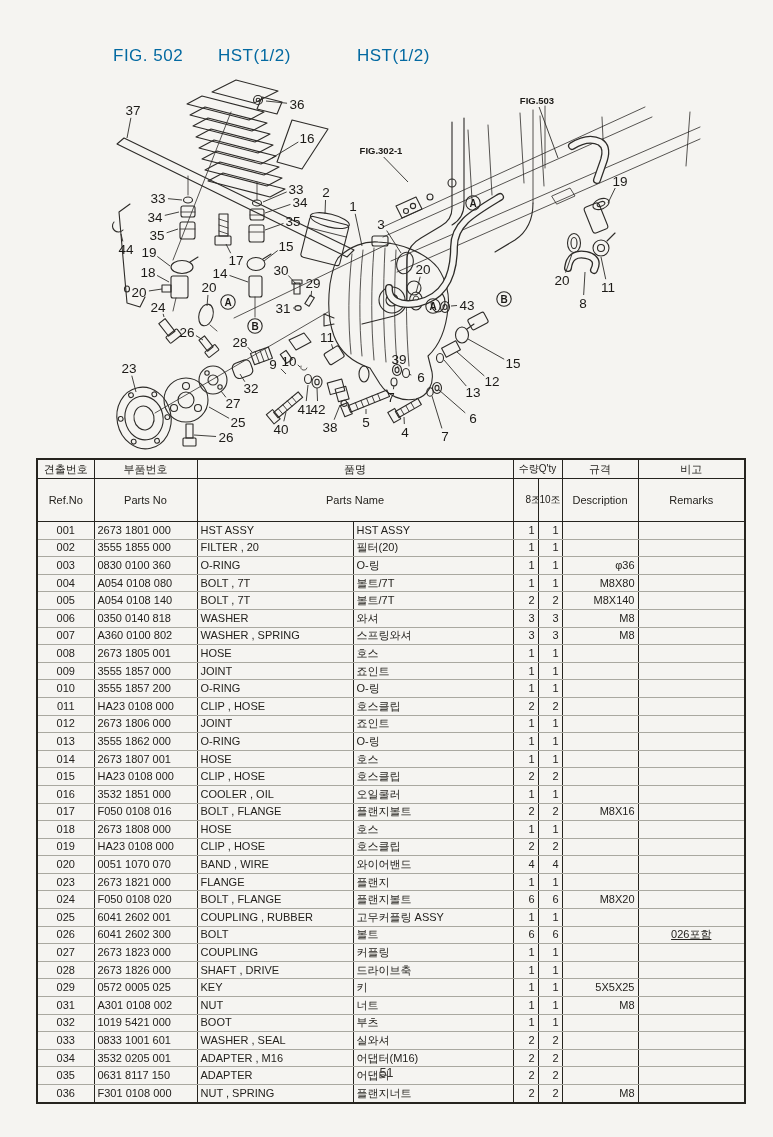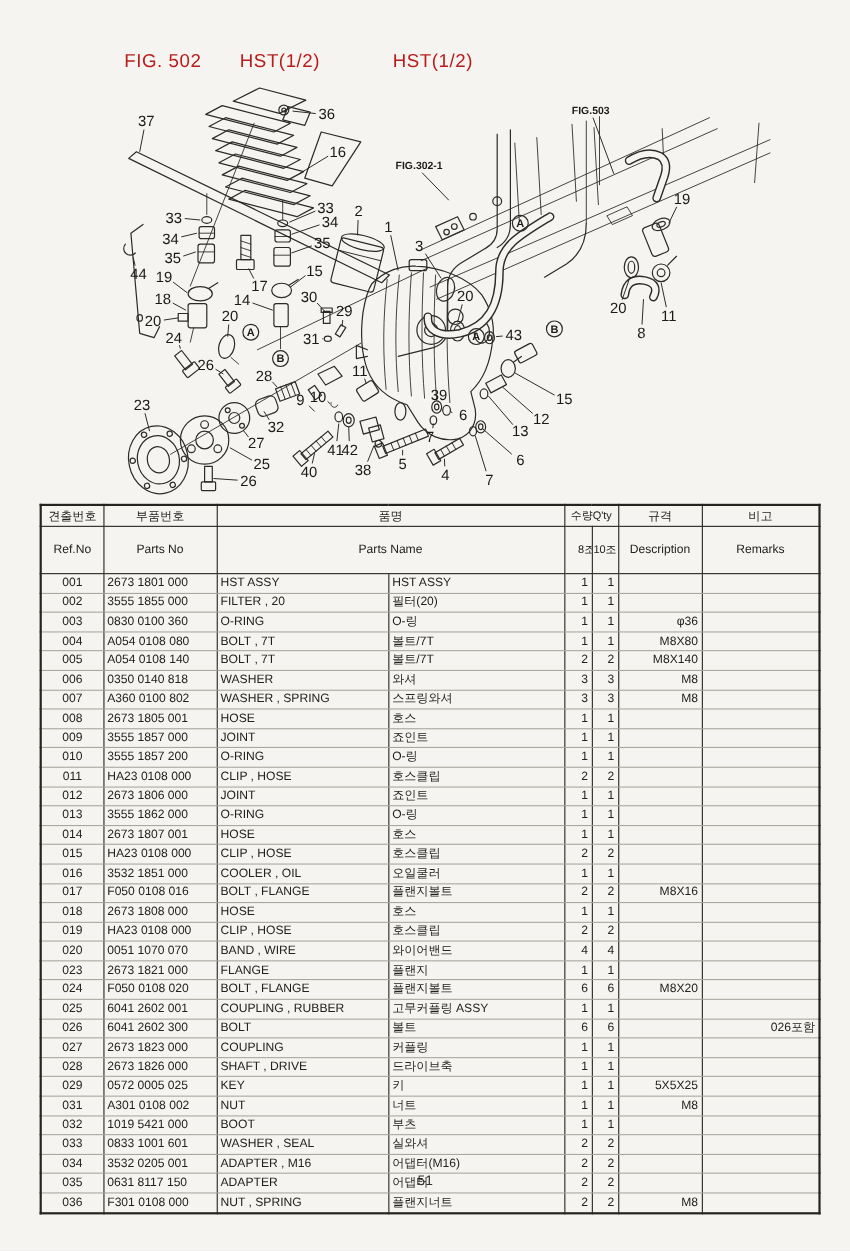--- a/index.html
+++ b/index.html
@@ -1,21 +1,21 @@
 <!DOCTYPE html>
 <html><head>
 <meta charset="utf-8">
 <style>
   html,body{margin:0;padding:0;background:#e9e9e6;}
   .page{
     position:relative;width:773px;height:1137px;margin:0 auto;
     background:#f5f4f1;color:#24221e;
     font-family:"Liberation Sans", sans-serif;overflow:hidden;
   }
-  .fig-header{position:absolute;top:46px;left:0;width:691px;height:22px;font-size:17px;letter-spacing:.5px;color:#b91c1c;}
+  .fig-header{position:absolute;top:46px;left:0;width:691px;height:22px;font-size:17px;letter-spacing:.5px;color:#0369a1;}
   .fig-header span{position:absolute;white-space:nowrap;}
   .fig-no{left:113px;}
   .fig-title{left:218px;}
   .fig-title-right{left:357px;}
   svg.diagram{position:absolute;left:0;top:0;width:773px;height:455px;}
   .art{stroke:#2d2b28;fill:none;stroke-width:1.1;stroke-linejoin:round;stroke-linecap:round;}
   .thin{stroke-width:.8;}
   .tube-o{stroke:#2d2b28;fill:none;stroke-width:8;stroke-linecap:round;}
   .tube-i{stroke:#f5f4f1;fill:none;stroke-width:5.4;stroke-linecap:round;}
   .callout-text{font-family:"Liberation Sans", sans-serif;font-size:13.5px;fill:#1c1a17;}
@@ -38,21 +38,21 @@
     border-top:1px solid #a9a8a0;border-bottom:1px solid #a9a8a0;
     height:16.6px;padding:0 3px;line-height:1;white-space:nowrap;overflow:hidden;
   }
   table.parts thead tr.kr th{border-bottom:1px solid #26241f;}
   td.c-ref{text-align:center;}
   td.c-pno{text-align:left;padding-left:4px;margin-left:12px;}
   td.c-nen{text-align:left;padding-left:4px;}
   td.c-nko{text-align:left;padding-left:4px;}
   td.c-q8,td.c-q10{text-align:right;padding-right:4px;}
   td.c-desc{text-align:right;padding-left:2px;}
-  td.c-rem{text-align:right;padding-left:3px;}
+  td.c-rem{text-align:center;padding-left:3px;text-decoration:underline;}
   .page-num{position:absolute;top:1066px;left:0;width:773px;text-align:center;font-size:12.5px;color:#34322e;}
 </style>
 </head>
 <body>
 
 <div class="page">
 
   <div class="fig-header">
     <span class="fig-no">FIG. 502</span>
     <span class="fig-title">HST(1/2)</span>

